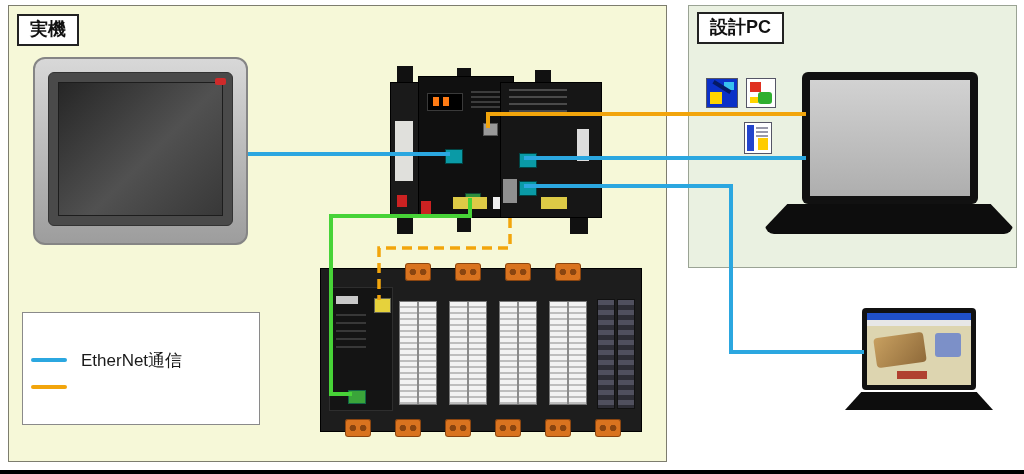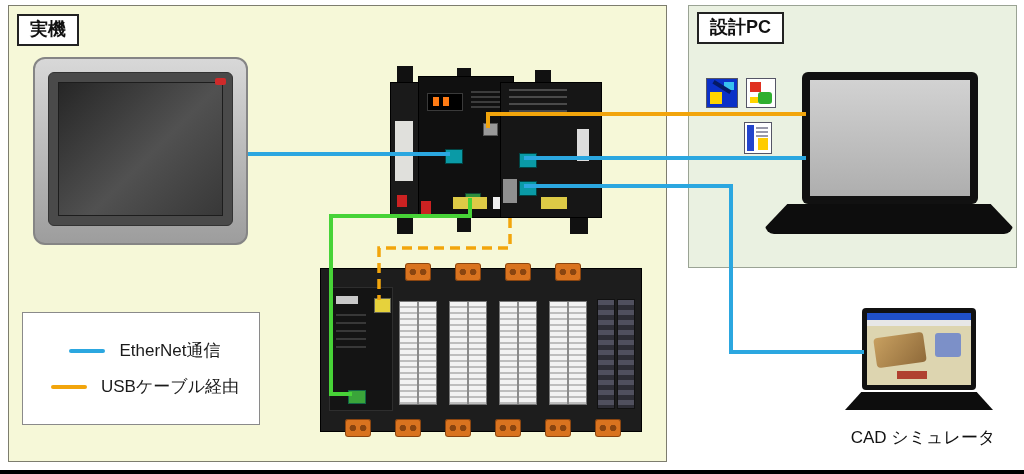--- a/index.html
+++ b/index.html
@@ -86,21 +86,21 @@
                repeating-linear-gradient(180deg,#f2f2f2 0 4px,#bdbdbd 4px 6px); }
   .col1 { left:78px; } .col2 { left:128px; } .col3 { left:178px; } .col4 { left:228px; }
   .io-conn { top:30px; width:16px; height:108px; border:1px solid #111;
     background:repeating-linear-gradient(180deg,#50505e 0 5px,#2e2e36 5px 10px); }
   .conn1 { left:276px; } .conn2 { left:296px; }
 
   
   .legend { left:22px; top:312px; width:238px; height:113px; background:#fff;
     border:1px solid #8a8a8a; box-sizing:border-box; display:flex; flex-direction:column;
     justify-content:center; gap:13px; }
-  .legend-row { display:flex; align-items:center; gap:14px; padding-left:8px;justify-content:center; }
+  .legend-row { display:flex; align-items:center; gap:14px; padding-left:8px; }
   .legend-swatch { width:36px; height:4px; border-radius:2px; flex:0 0 auto; background:#999; }
   .legend-label { font-size:17px; color:#1a1a1a; }
 
   
   .laptop { left:765px; top:70px; width:248px; height:166px; }
   .laptop .abs { position:absolute; }
   .laptop-screen { left:37px; top:2px; width:176px; height:132px; background:#111; border-radius:6px; }
   .laptop-display { left:8px; top:8px; right:8px; bottom:8px;
     background:linear-gradient(180deg,#d2d2d2,#aeaeae); }
   .laptop-base { left:0; top:134px; width:248px; height:30px; background:#0d0d0d;
@@ -230,21 +230,20 @@
     <div class="abs io-conn conn2"></div>
   </div>
 
   <div class="abs legend">
     <div class="legend-row">
       <span class="legend-swatch" style="background: rgb(43, 167, 224);"></span>
       <span class="legend-label">EtherNet通信</span>
     </div>
     <div class="legend-row">
       <span class="legend-swatch" style="background: rgb(242, 165, 12);"></span>
-      <span class="legend-label">USBケーブル経由</span>
     </div>
   </div>
 
   <div class="abs appicons">
     <div class="appicon icon1">
       <span class="y"></span>
       <span class="c"></span>
       <span class="s"></span>
     </div>
     <div class="appicon icon2">
@@ -271,21 +270,20 @@
       <div class="abs cad-display">
         <div class="cad-titlebar"></div>
         <div class="cad-toolbar"></div>
         <div class="cad-blob1"></div>
         <div class="cad-blob2"></div>
         <div class="cad-blob3"></div>
       </div>
     </div>
     <div class="abs cad-base"></div>
   </div>
-  <div class="abs cad-label">CAD シミュレータ</div>
 
   <svg id="wires" viewBox="0 0 1024 474" xmlns="http://www.w3.org/2000/svg">
       <polyline points="248,154 450,154" fill="none" stroke="#2BA7E0" stroke-width="4"></polyline>
       <polyline points="524,158 806,158" fill="none" stroke="#2BA7E0" stroke-width="4"></polyline>
       <polyline points="524,186 731,186 731,352 864,352" fill="none" stroke="#2BA7E0" stroke-width="4"></polyline>
       <polyline points="488,128 488,114 806,114" fill="none" stroke="#F2A50C" stroke-width="4"></polyline>
       <polyline points="510,218 510,248 379,248 379,300" fill="none" stroke="#F2A50C" stroke-width="3.5" stroke-dasharray="10 6"></polyline>
       <polyline points="470,198 470,216 331,216 331,394 352,394" fill="none" stroke="#47D337" stroke-width="4"></polyline>
     </svg>
 

